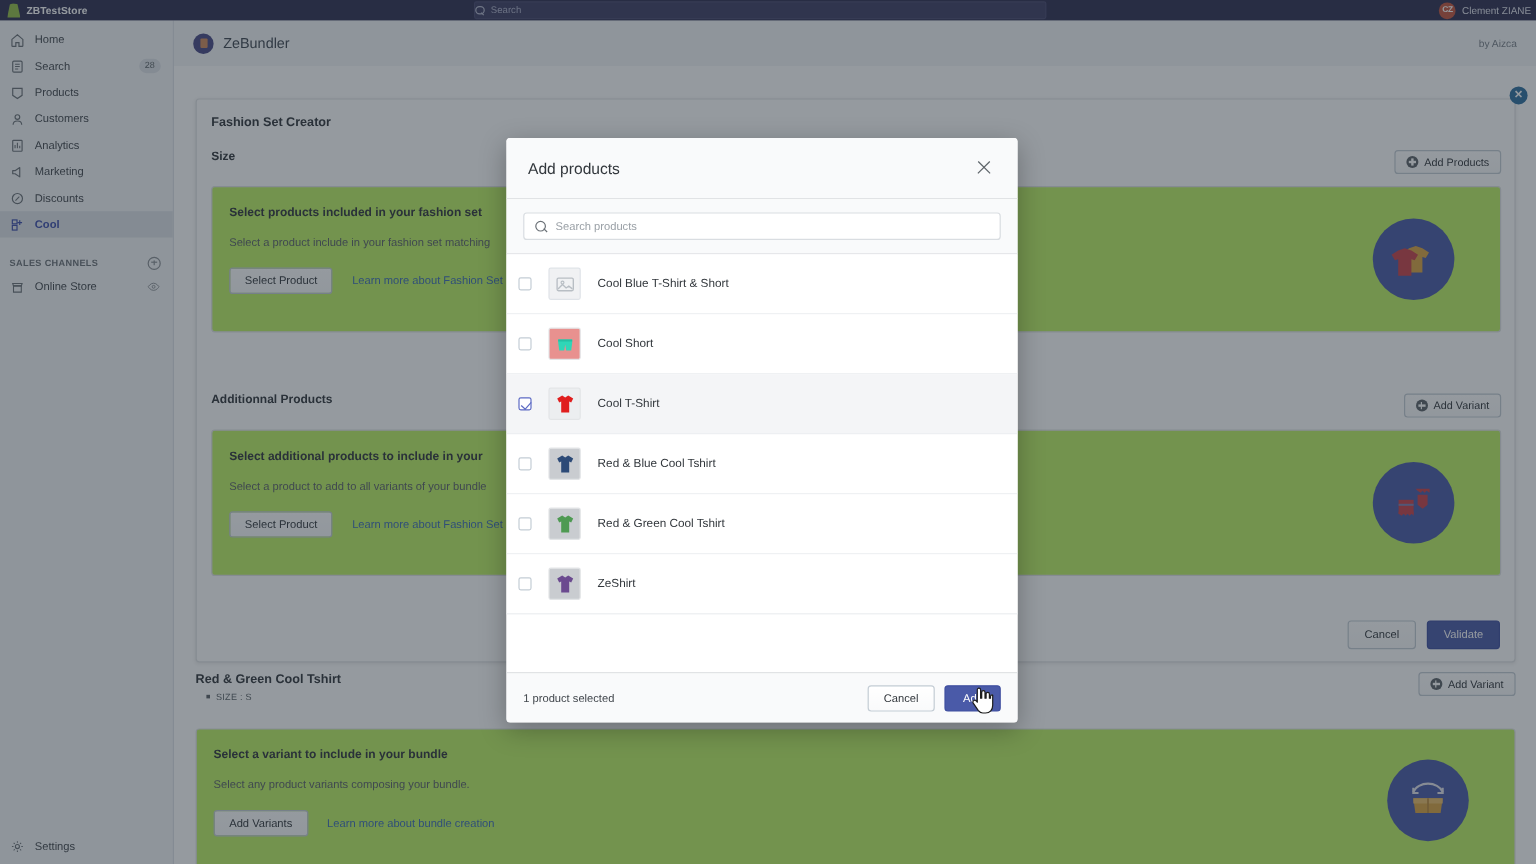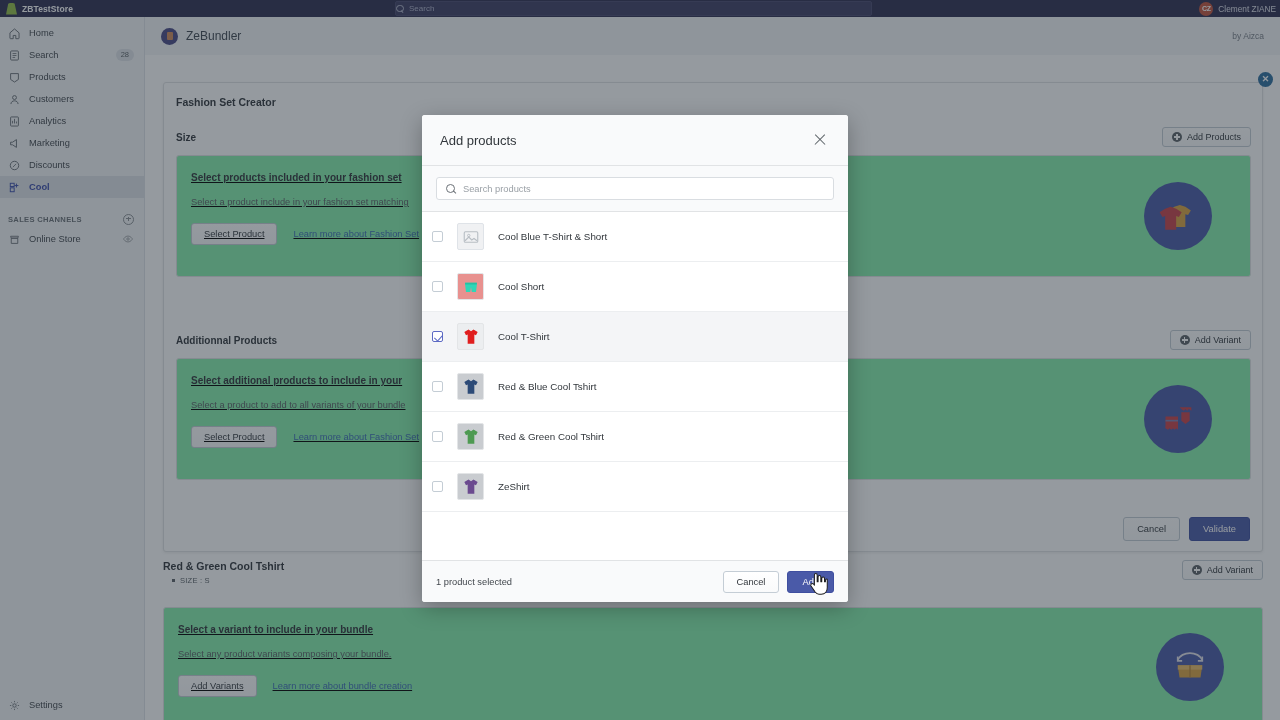--- a/index.html
+++ b/index.html
@@ -119,38 +119,38 @@
   }
   .card-close {
     position: absolute; right: -11px; top: -11px; width: 15px; height: 15px;
     border-radius: 50%; background: #2f6f9f; color: #fff; font-size: 9px;
     display: flex; align-items: center; justify-content: center; font-weight: bold;
     line-height: 1; z-index: 6;
   }
   .card-title { position: absolute; left: 12px; top: 13px; font-size: 10.5px; font-weight: bold; color: #32373c; }
 
   .section { position: absolute; left: 12px; width: 1075px; }
-  .section-head { display: flex; align-items: center; height: 24px; }
+  .section-head { display: flex; align-items: flex-start; height: 24px; }
   .section-name { font-size: 10px; font-weight: bold; color: #32373c; }
   .section-btn {
     margin-left: auto; display: flex; align-items: center; gap: 5px;
     border: 1px solid #c4cdd5; border-radius: 3px; background: linear-gradient(180deg,#fff,#f9fafb);
     padding: 4px 9px; font-size: 9px; color: #32373c;
   }
   .dot-plus {
     width: 10px; height: 10px; border-radius: 50%; background: #5c6368;
     position: relative; flex: 0 0 auto;
   }
   .dot-plus::before, .dot-plus::after { content: ""; position: absolute; background: #fff; }
   .dot-plus::before { left: 2px; top: 4.3px; width: 6px; height: 1.4px; }
   .dot-plus::after { left: 4.3px; top: 2px; width: 1.4px; height: 6px; }
 
   .panel {
-    border: 1px solid #e1e3e5; border-radius: 3px; background: #86efac;
-    position: relative; padding: 16px 14px; text-decoration: underline;
+    border: 1px solid #e1e3e5; border-radius: 3px; background: #bef264;
+    position: relative; padding: 16px 14px;
   }
   .panel-title { font-size: 10px; font-weight: bold; color: #32373c; margin-bottom: 14px; }
   .panel-sub { font-size: 9.3px; color: #5c6368; margin-bottom: 16px; }
   .panel-actions { display: flex; align-items: center; gap: 16px; }
   .btn-plain {
     border: 1px solid #c4cdd5; border-radius: 3px;
     background: linear-gradient(180deg,#fff,#f9fafb);
     padding: 5px 12px; font-size: 9.3px; color: #32373c;
   }
   .link { font-size: 9.3px; color: #3e6fb5; }

